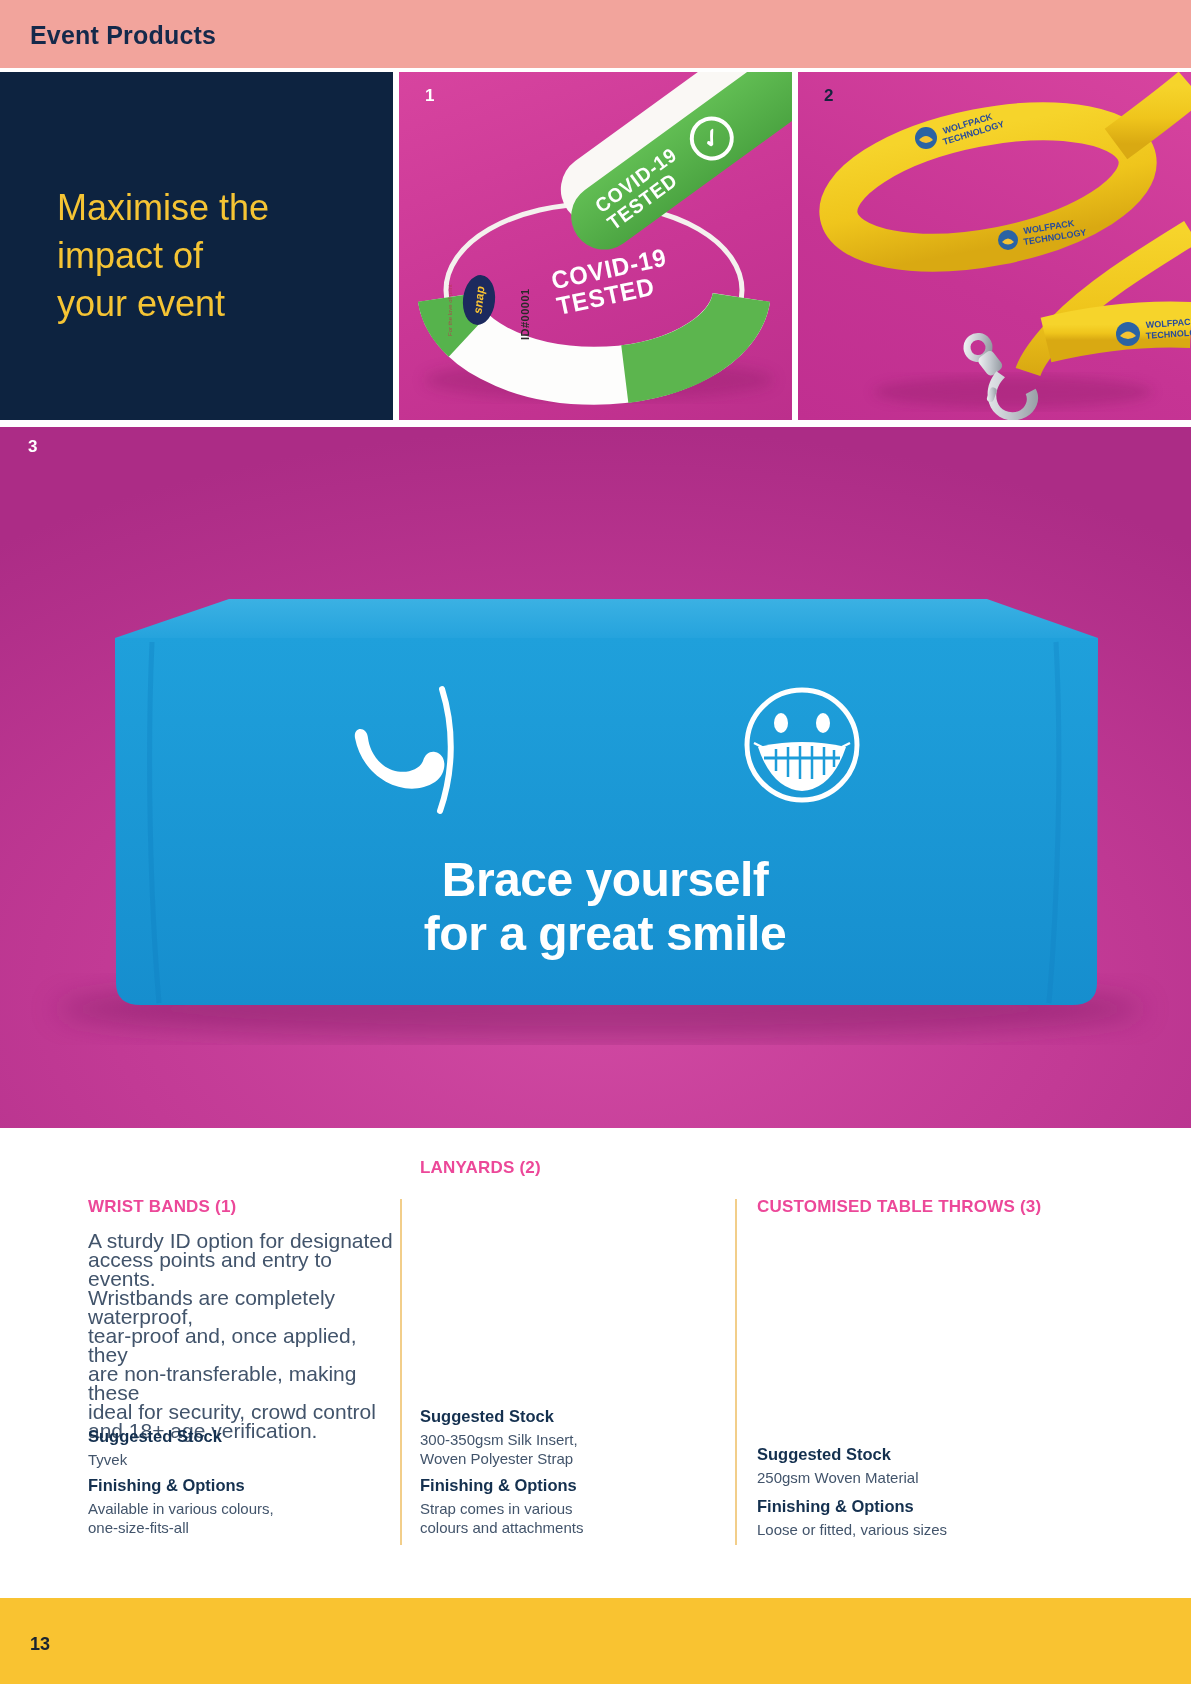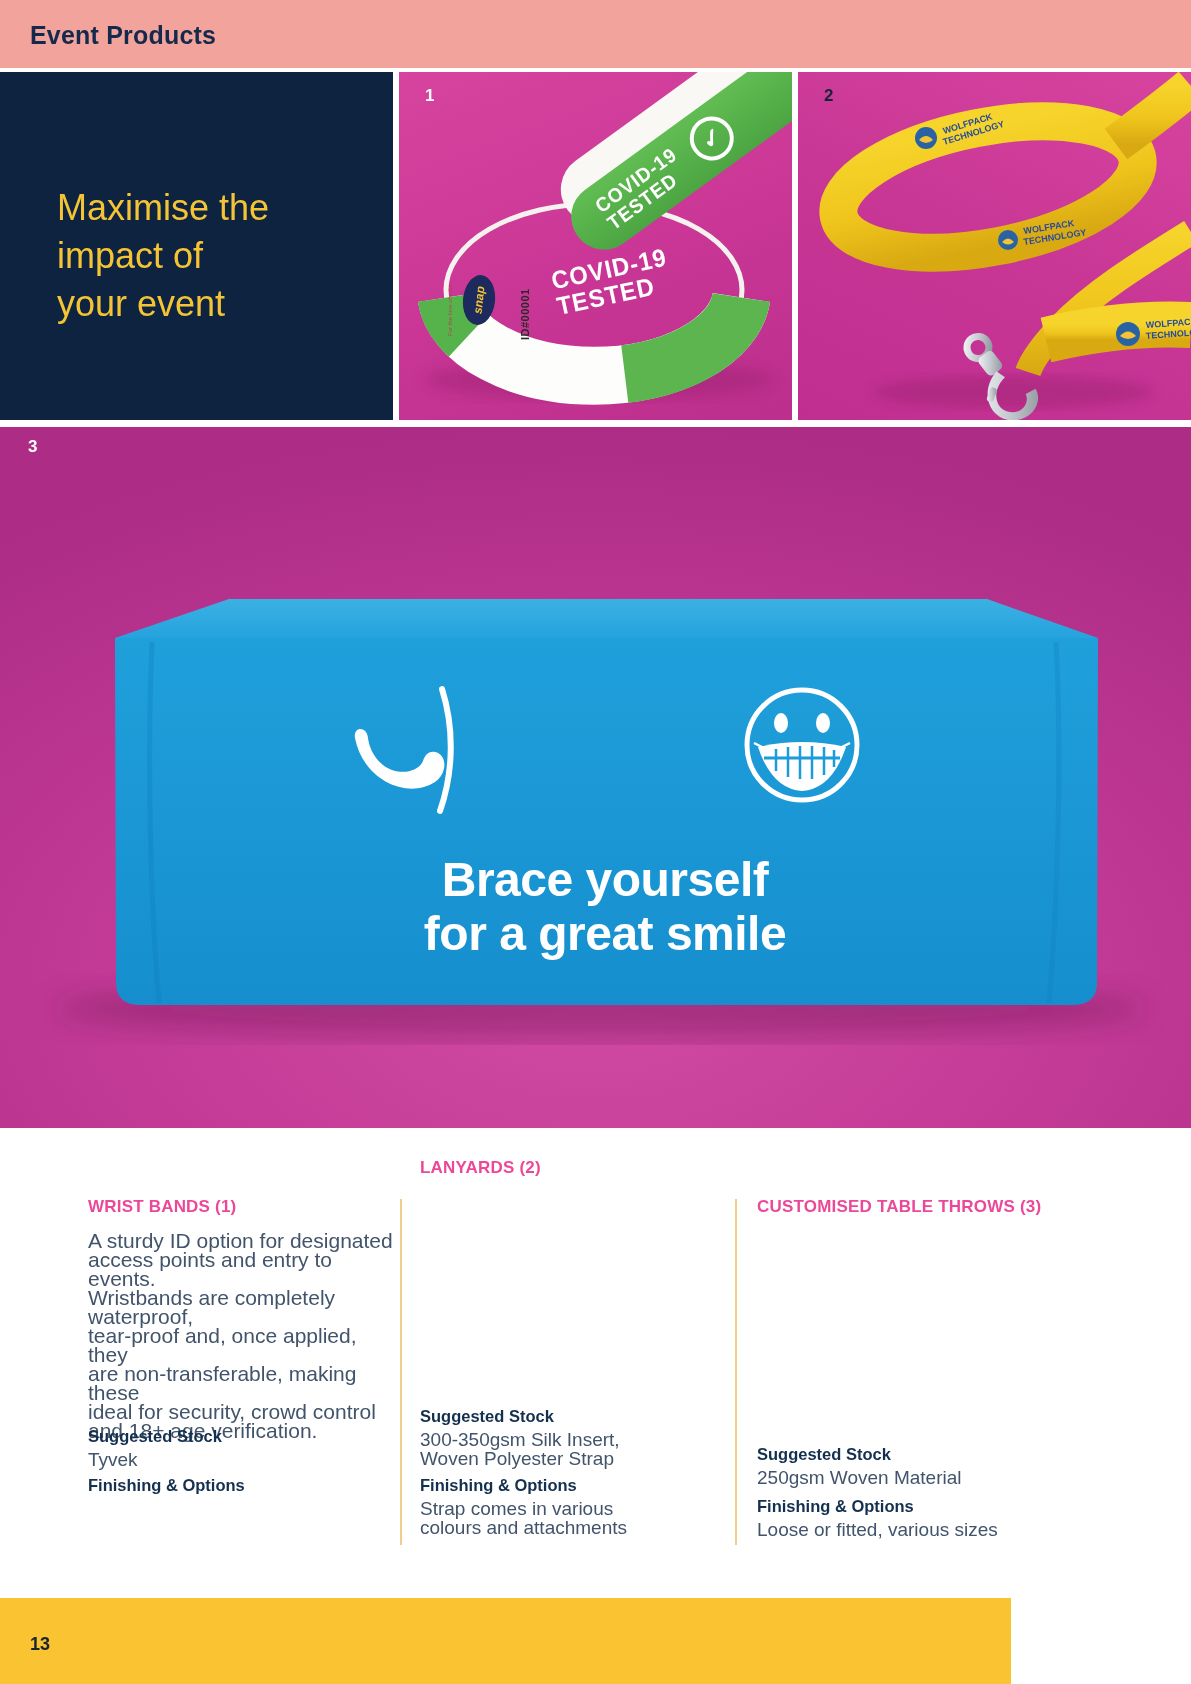--- a/index.html
+++ b/index.html
@@ -72,24 +72,24 @@
   .col1{left:88px;top:1197px;} .col2{left:420px;top:1158px;} .col3{left:757px;top:1197px;}
   .ctitle{margin:0;font-size:17px;font-weight:bold;color:#ec4899;letter-spacing:.2px;}
   .cbody{margin:14px 0 0 0;font-size:21px;line-height:19px;color:#42546B;white-space:pre-line;}
   .divider{position:absolute;width:2px;top:1199px;height:346px;background:#F2CE8A;}
   .div1{left:400px;} .div2{left:735px;}
   .spec{position:absolute;width:310px;}
   .s1a{left:88px;top:1427px;} .s1b{left:88px;top:1476px;}
   .s2a{left:420px;top:1407px;} .s2b{left:420px;top:1476px;}
   .s3a{left:757px;top:1445px;} .s3b{left:757px;top:1497px;}
   .slabel{font-size:16.5px;font-weight:bold;color:#14304F;}
-  .svalue{margin-top:4px;font-size:19px;line-height:19px;color:#42546B;white-space:pre-line;}
-
-  
-  .footer{position:absolute;left:0;top:1598px;width:1011px;height:86px;background:#F9C331;}
+  .svalue{margin-top:4px;font-size:15px;line-height:19px;color:#42546B;white-space:pre-line;}
+
+  
+  .footer{position:absolute;left:0;top:1598px;width:1191px;height:86px;background:#F9C331;}
   .page-num{position:absolute;left:30px;top:36px;font-size:18px;font-weight:bold;color:#1A2430;}
 </style>
 </head>
 <body>
 
 <div class="page">
 
   <header class="header">
     <h1 class="title">Event Products</h1>
   </header>
@@ -258,20 +258,22 @@
     <article class="col col3">
       <h3 class="ctitle">CUSTOMISED TABLE THROWS (3)</h3>
     </article>
 
     <div class="spec s1a">
       <div class="slabel">Suggested Stock</div>
       <div class="svalue">Tyvek</div>
     </div>
     <div class="spec s1b">
       <div class="slabel">Finishing &amp; Options</div>
+      <div class="svalue">Available in various colours,
+one-size-fits-all</div>
     </div>
 
     <div class="spec s2a">
       <div class="slabel">Suggested Stock</div>
       <div class="svalue">300-350gsm Silk Insert,
 Woven Polyester Strap</div>
     </div>
     <div class="spec s2b">
       <div class="slabel">Finishing &amp; Options</div>
       <div class="svalue">Strap comes in various

